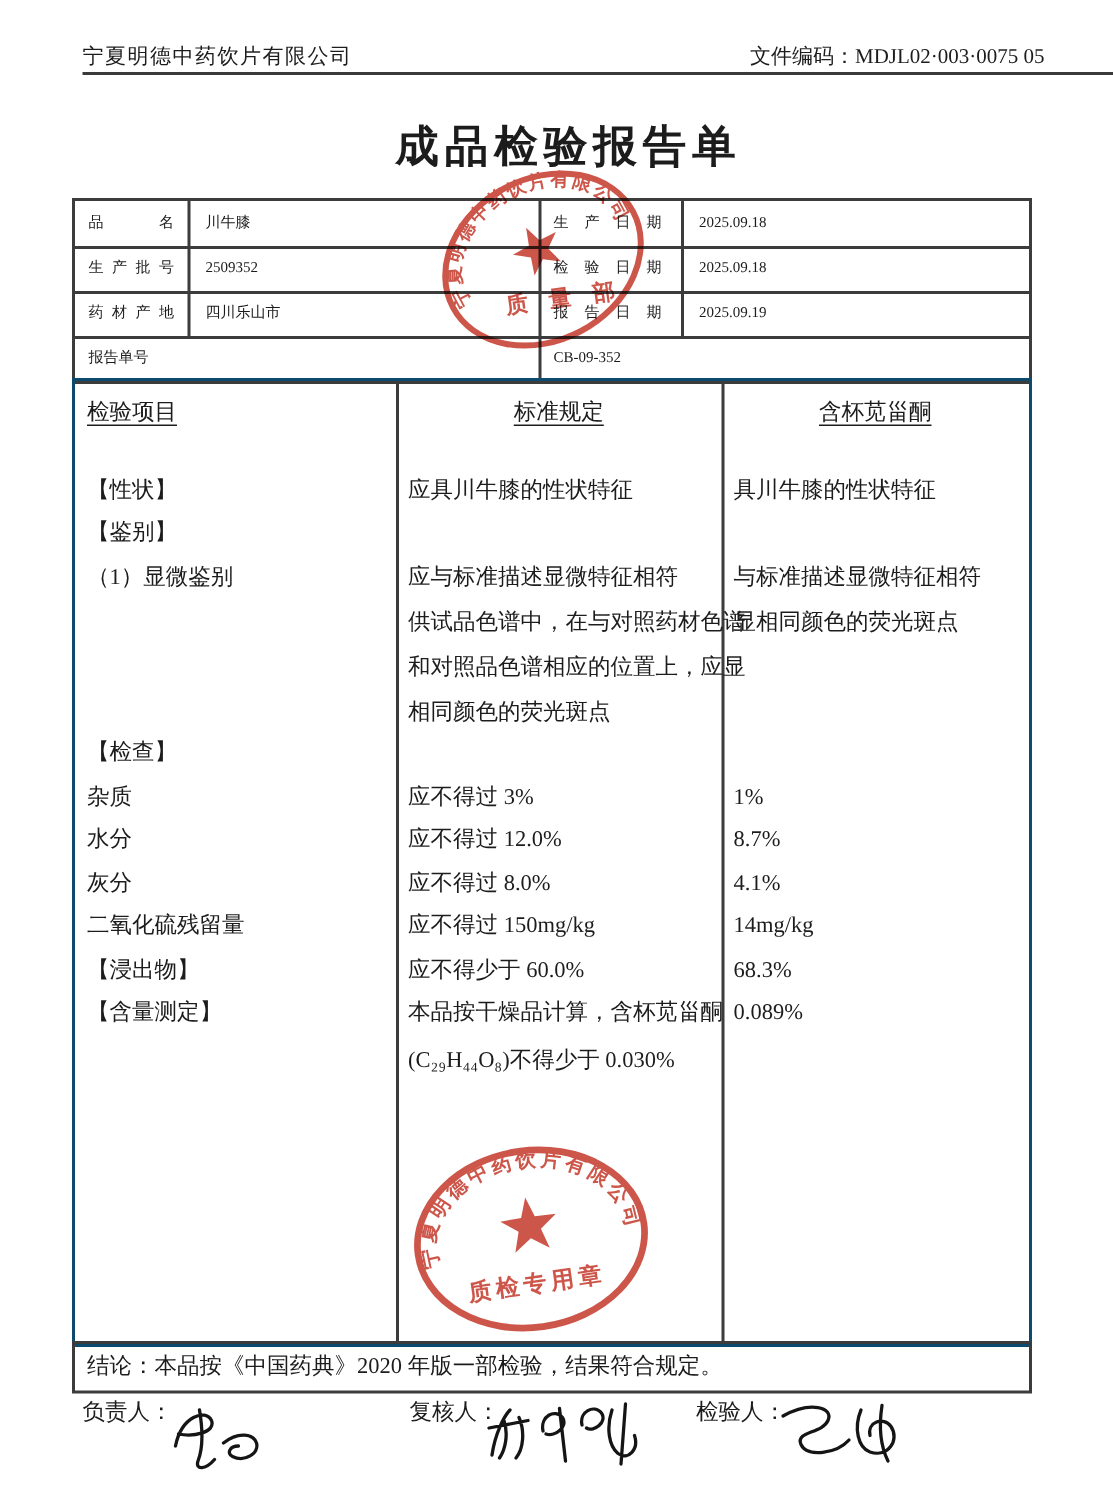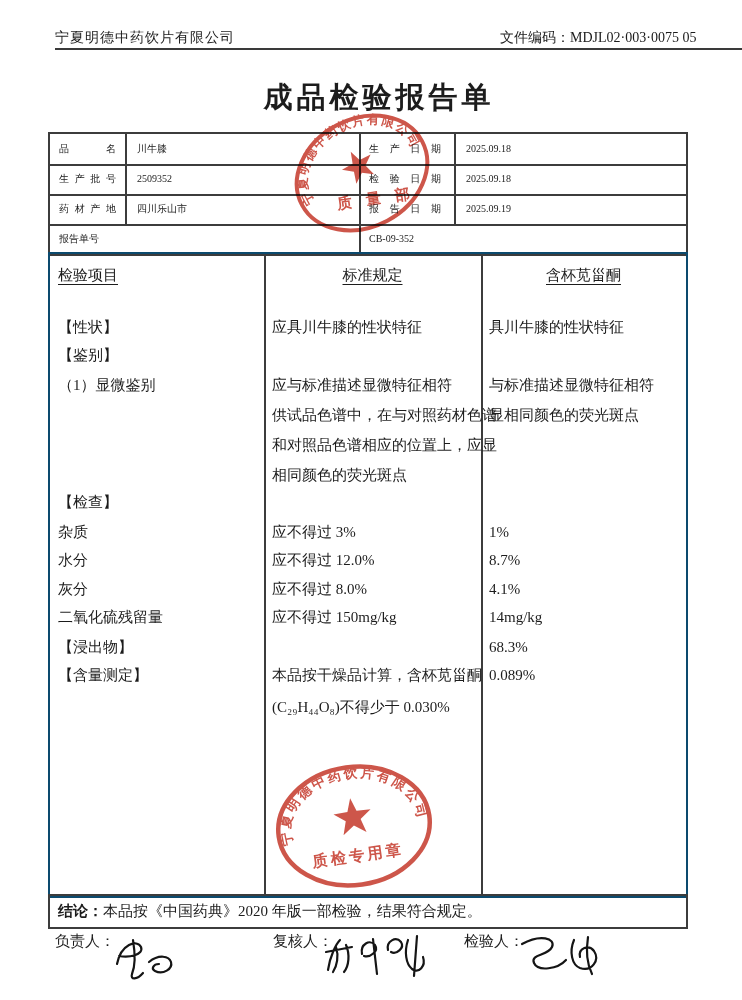--- a/index.html
+++ b/index.html
@@ -23,21 +23,21 @@
   .ilabel{text-align:justify;text-align-last:justify;}
   
   .insp-tbl{position:absolute;left:48px;top:252px;width:636px;height:642px;border:2px solid #0c4a6e;}
   .insp-tbl .vline{position:absolute;top:0;height:100%;width:1.5px;background:#3c3c3c;}
   .insp-hdr{position:absolute;top:10px;height:22px;line-height:22px;font-size:15px;}
   .insp-hdr span{text-decoration:underline;text-underline-offset:4px;}
   .cell{position:absolute;height:30px;line-height:30px;font-size:15px;white-space:nowrap;}
   
   .concl{position:absolute;left:48px;top:894px;width:636px;height:31px;border:2px solid #3c3c3c;
     line-height:30px;font-size:15px;white-space:nowrap;overflow:hidden;}
-  .concl .lbl{font-weight:bold;margin-left:8px;}
+  .concl .lbl{font-weight:normal;margin-left:8px;}
   
   .sig-label{position:absolute;top:932px;font-size:15px;font-family:Liberation Serif, serif;}
   .sig-svg{position:absolute;}
   .sig-svg path{stroke:#151515;stroke-width:2.2;fill:none;stroke-linecap:round;stroke-linejoin:round;}
   
   .stamp{position:absolute;opacity:0.84;mix-blend-mode:multiply;pointer-events:none;}
   .stamp text{font-family:"Liberation Sans","DejaVu Sans",sans-serif;font-weight:bold;}
 </style>
 </head>
 <body>
@@ -112,20 +112,21 @@
 
     <div class="cell" style="top:320px;left:8px">灰分</div>
     <div class="cell" style="top:320px;left:222px">应不得过 8.0%</div>
     <div class="cell" style="top:320px;left:439px">4.1%</div>
 
     <div class="cell" style="top:348px;left:8px">二氧化硫残留量</div>
     <div class="cell" style="top:348px;left:222px">应不得过 150mg/kg</div>
     <div class="cell" style="top:348px;left:439px">14mg/kg</div>
 
     <div class="cell" style="top:378px;left:8px">【浸出物】</div>
+    <div class="cell" style="top:378px;left:222px">应不得少于 60.0%</div>
     <div class="cell" style="top:378px;left:439px">68.3%</div>
 
     <div class="cell" style="top:406px;left:8px">【含量测定】</div>
     <div class="cell" style="top:406px;left:222px">本品按干燥品计算，含杯苋甾酮</div>
     <div class="cell" style="top:406px;left:439px">0.089%</div>
     <div class="cell" style="top:438px;left:222px">(C₂₉H₄₄O₈)不得少于 0.030%</div>
   </div>
 
   <div class="concl">
     <span class="lbl">结论：</span><span>本品按《中国药典》2020 年版一部检验，结果符合规定。</span>

